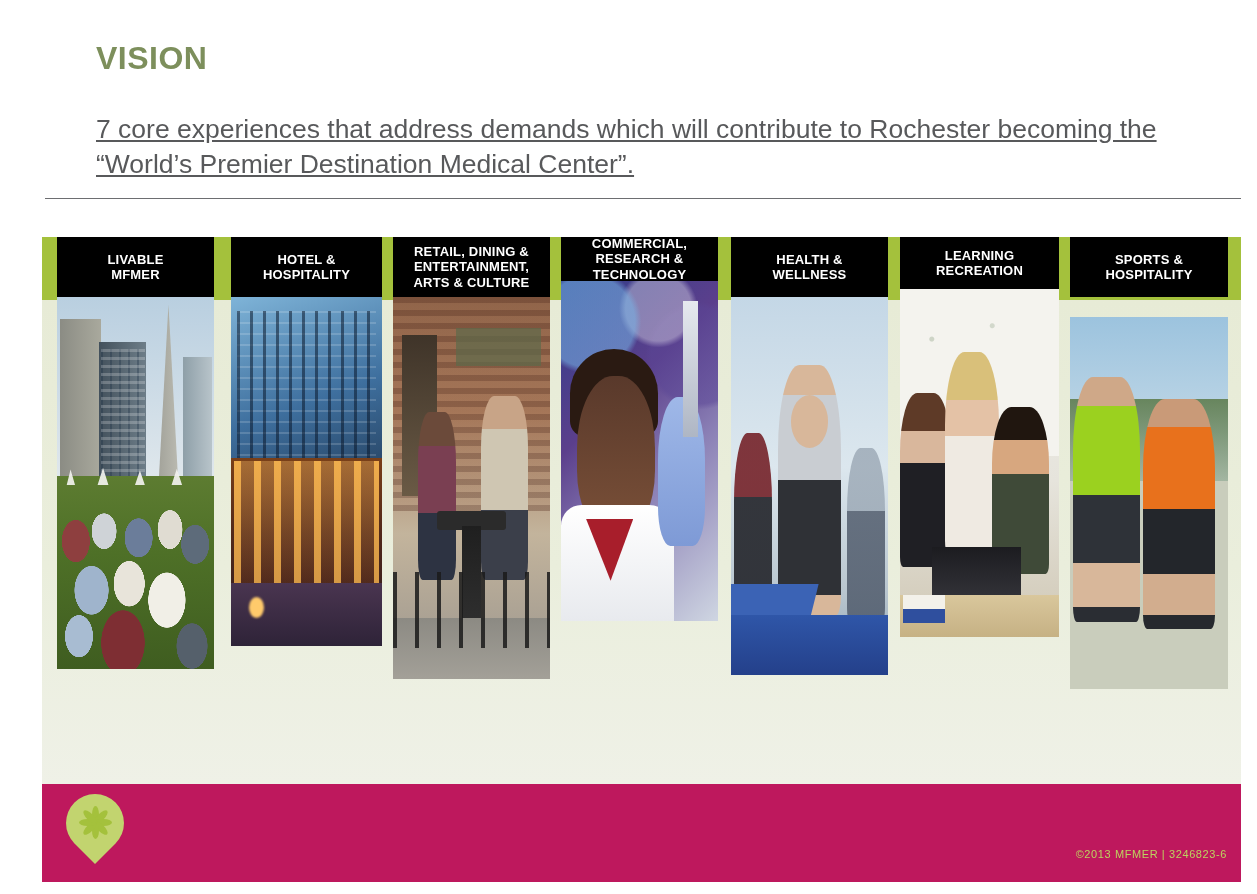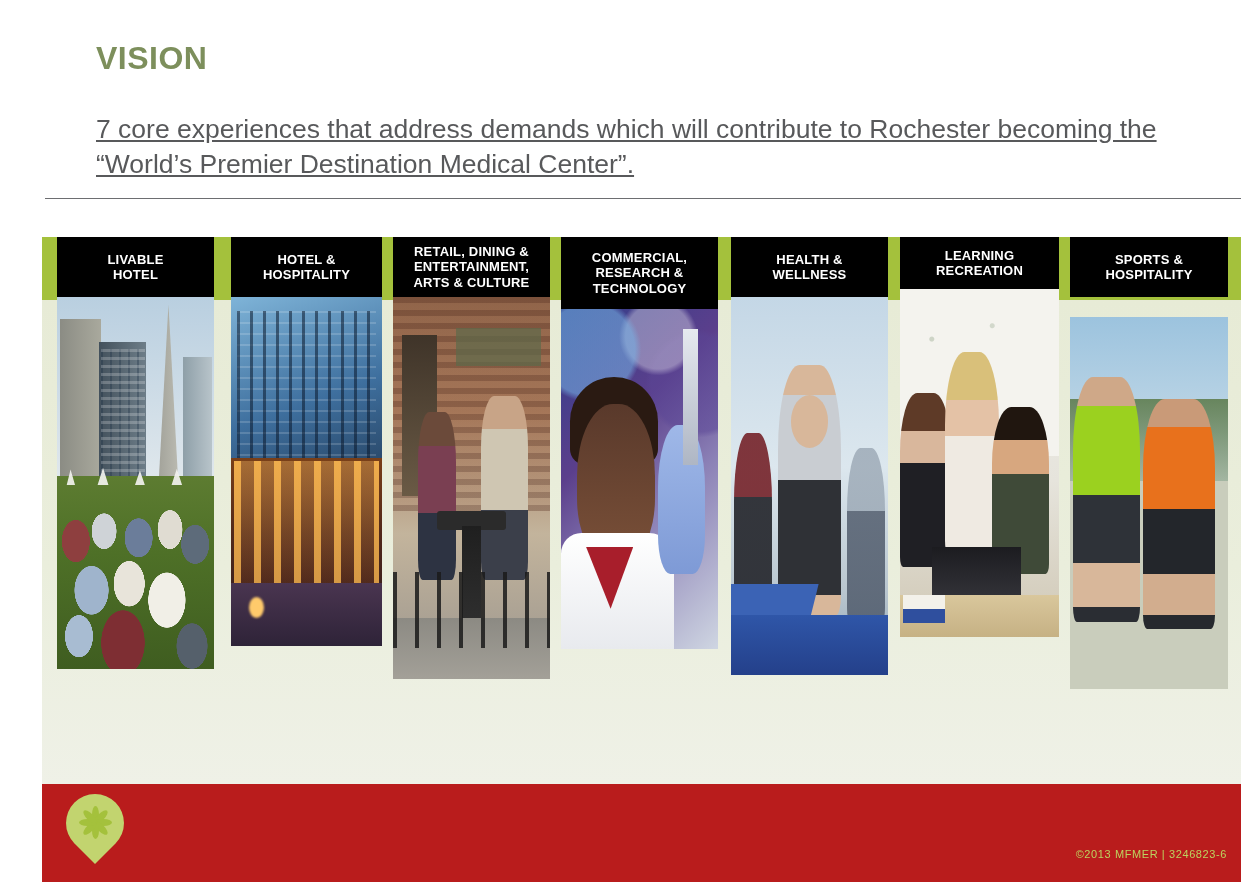--- a/index.html
+++ b/index.html
@@ -229,21 +229,21 @@
               background: linear-gradient(to bottom,#c99a78 0 12%,#e8711c 12% 48%,#23262b 48% 76%,#d2ad8e 76% 94%,#26292e 94% 100%);
               border-radius: 30% 30% 6% 6%; }
 
   
   .footer {
     position: absolute;
     left: 42px;
     top: 784px;
     width: 1199px;
     height: 98px;
-    background: #b91c1c;
+    background: #be185d;
   }
 
   .footer-logo {
     position: absolute;
     left: 24px;
     top: 10px;
     width: 66px;
     height: 82px;
   }
 
@@ -294,21 +294,21 @@
 
   <div class="green-band"></div>
   <div class="content-backdrop"></div>
 
   <div class="columns">
 
     <div class="col" style="left:15px; width:157px;">
       <div class="col-header" style="height:60px;">
         <span>
           <span>LIVABLE</span><br>
-          <span>HOTEL</span>
+          <span>MFMER</span>
         </span>
       </div>
       <div class="col-photo" style="height:372px;">
         <div class="photo-inner">
           <div class="ph p1-sky"></div>
           <div class="ph p1-twr1"></div>
           <div class="ph p1-twr2"></div>
           <div class="ph p1-glass"></div>
           <div class="ph p1-spire"></div>
           <div class="ph p1-twr3"></div>
@@ -356,21 +356,21 @@
           <div class="ph p3-per2"></div>
           <div class="ph p3-tbl"></div>
           <div class="ph p3-tbase"></div>
           <div class="ph p3-floor"></div>
           <div class="ph p3-iron"></div>
         </div>
       </div>
     </div>
 
     <div class="col" style="left:519px; width:157px;">
-      <div class="col-header" style="height:72px;">
+      <div class="col-header" style="height:44px;">
         <span>
           <span>COMMERCIAL,</span><br>
           <span>RESEARCH &amp;</span><br>
           <span>TECHNOLOGY</span>
         </span>
       </div>
       <div class="col-photo" style="height:340px;">
         <div class="photo-inner">
           <div class="ph p4-bg"></div>
           <div class="ph p4-blur"></div>

